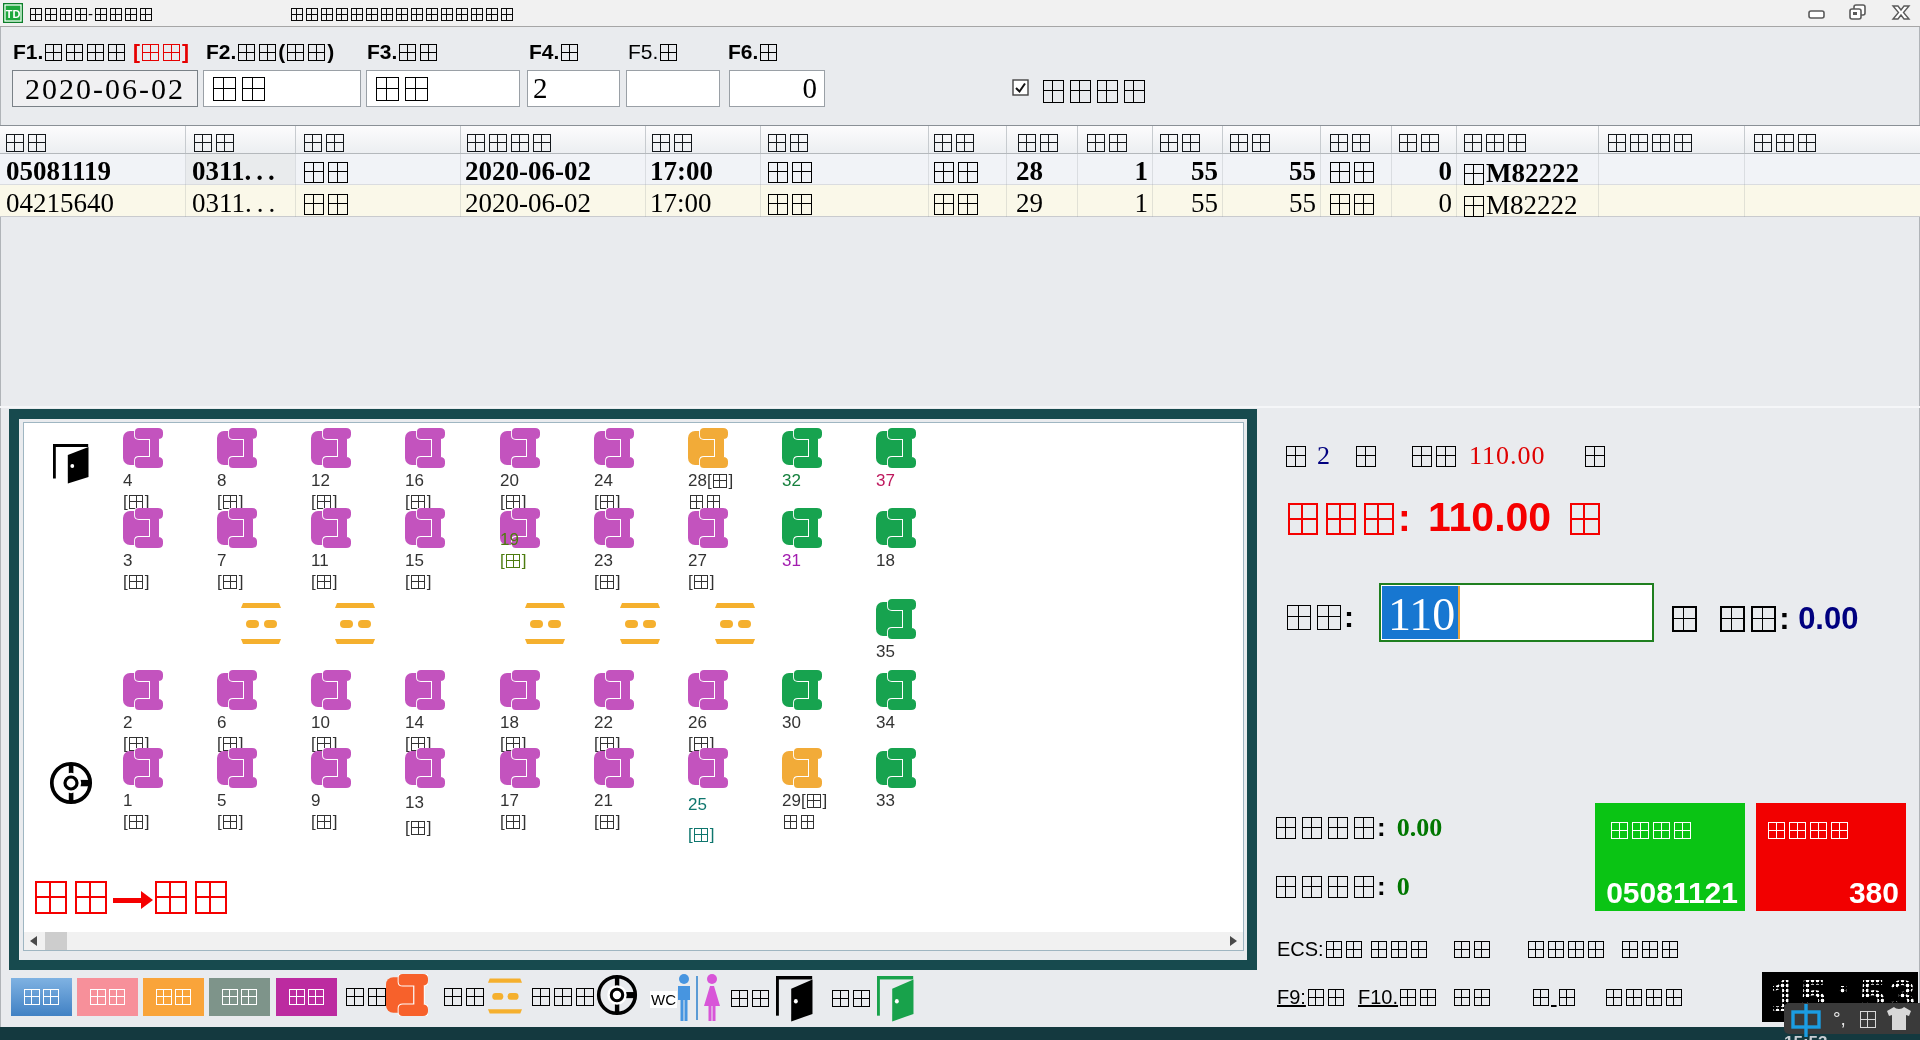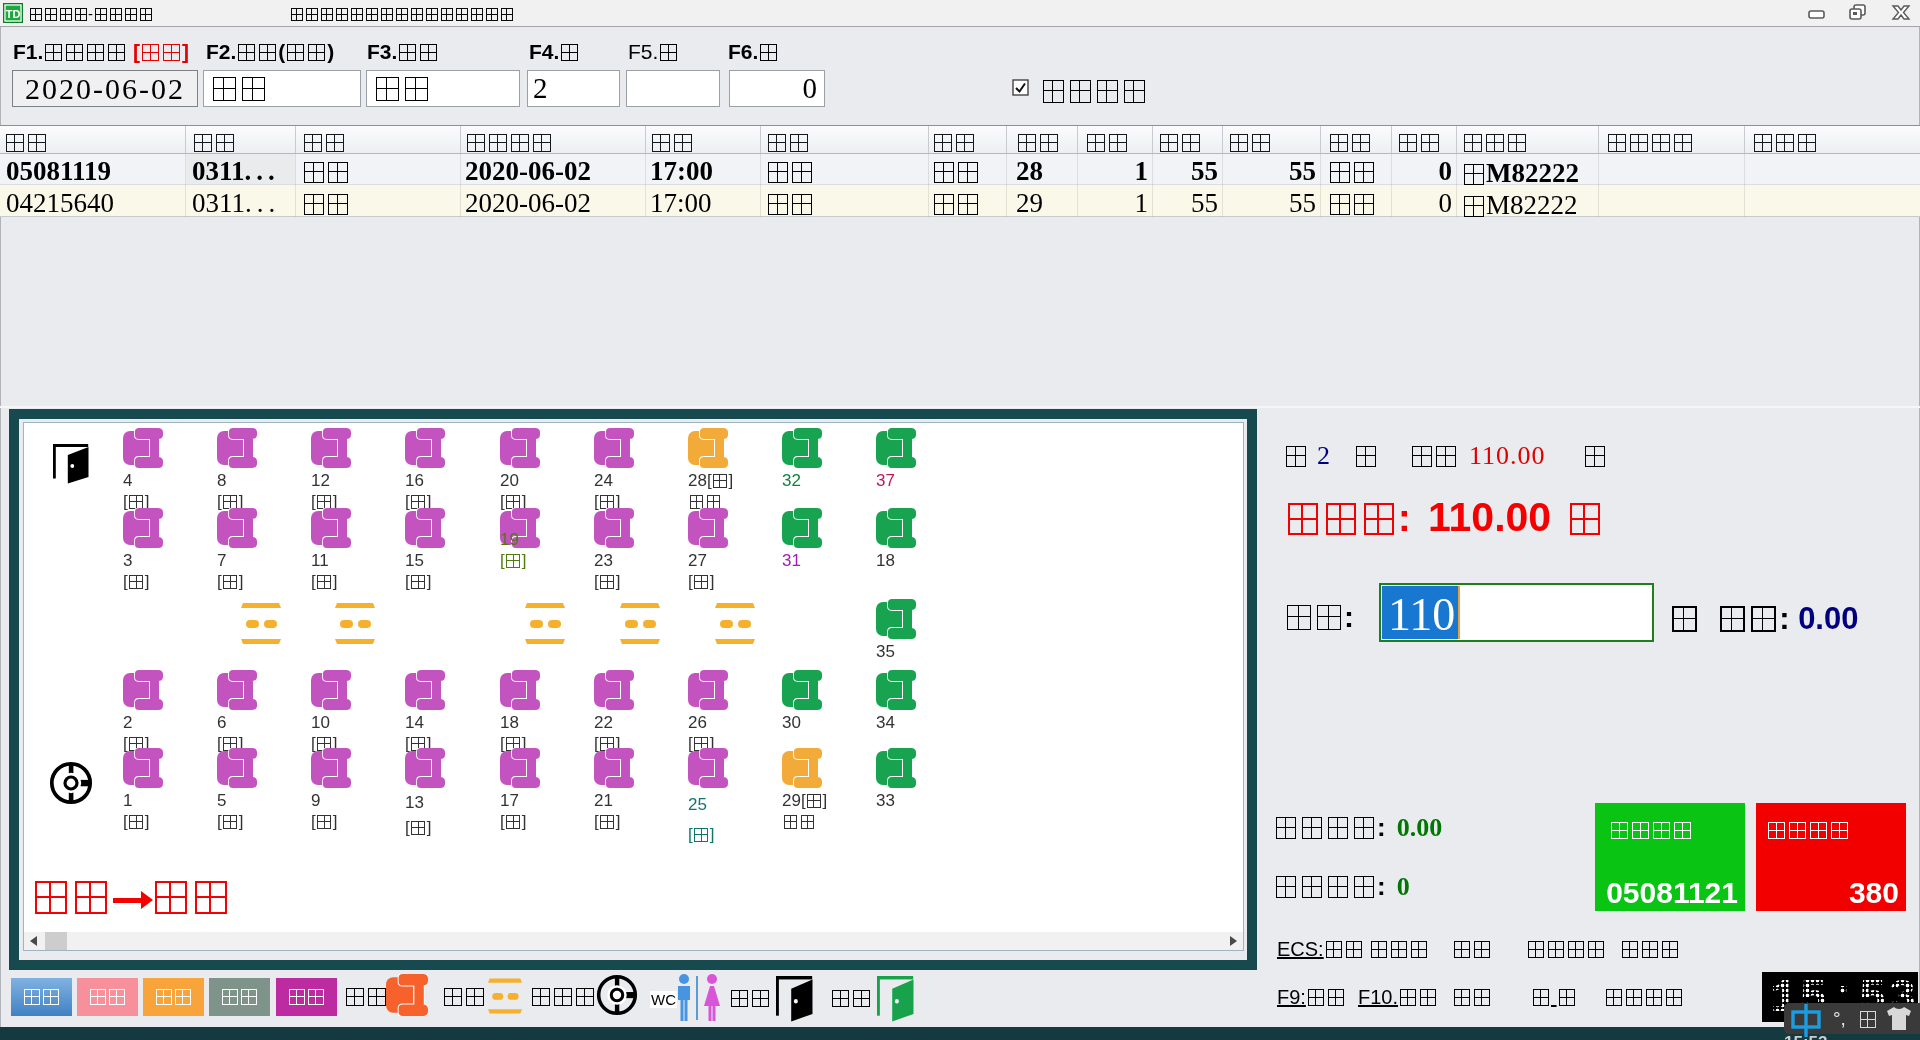--- a/index.html
+++ b/index.html
@@ -378,21 +378,21 @@
 <div class="a ser" style="left:1388px;top:588px;font-size:46px;color:#fff">110</div>
 <div class="a" style="left:1669px;top:601px;font-size:31px;font-weight:bold"><b class="h"></b>&nbsp; <b class="h"></b><b class="h"></b>: <span style="color:#00007F">0.00</span></div>
 <div class="a" style="left:1273px;top:812px;font-size:26px;font-weight:bold"><b class="h"></b><b class="h"></b><b class="h"></b><b class="h"></b><span style="letter-spacing:2px">: </span><span class="ser" style="color:#007700">0.00</span></div>
 <div class="a" style="left:1273px;top:871px;font-size:26px;font-weight:bold"><b class="h"></b><b class="h"></b><b class="h"></b><b class="h"></b><span style="letter-spacing:2px">: </span><span class="ser" style="color:#007700">0</span></div>
 <div class="a" style="left:1595px;top:803px;width:150px;height:108px;background:#0AC414"></div>
 <div class="a" style="left:1609px;top:818px;font-size:21px;font-weight:bold;color:#fff"><b class="h"></b><b class="h"></b><b class="h"></b><b class="h"></b></div>
 <div class="a" style="left:1595px;top:876px;width:143px;text-align:right;font-size:30px;font-weight:bold;color:#fff">05081121</div>
 <div class="a" style="left:1756px;top:803px;width:150px;height:108px;background:#F20000"></div>
 <div class="a" style="left:1766px;top:818px;font-size:21px;font-weight:bold;color:#fff"><b class="h"></b><b class="h"></b><b class="h"></b><b class="h"></b></div>
 <div class="a" style="left:1756px;top:876px;width:143px;text-align:right;font-size:30px;font-weight:bold;color:#fff">380</div>
-<div class="a" style="left:1277px;top:938px;font-size:20px;color:#000;text-decoration:underline">ECS:<b class="h"></b><b class="h"></b></div>
+<div class="a" style="left:1277px;top:938px;font-size:20px;color:#000;">ECS:<b class="h"></b><b class="h"></b></div>
 <div class="a" style="left:1369px;top:938px;font-size:20px;color:#000;text-decoration:underline"><b class="h"></b><b class="h"></b><b class="h"></b></div>
 <div class="a" style="left:1452px;top:938px;font-size:20px;color:#000;text-decoration:underline"><b class="h"></b><b class="h"></b></div>
 <div class="a" style="left:1526px;top:938px;font-size:20px;color:#000;text-decoration:underline"><b class="h"></b><b class="h"></b><b class="h"></b><b class="h"></b></div>
 <div class="a" style="left:1620px;top:938px;font-size:20px;color:#000;text-decoration:underline"><b class="h"></b><b class="h"></b><b class="h"></b></div>
 <div class="a" style="left:1277px;top:986px;font-size:20px;color:#000;text-decoration:underline">F9:<b class="h"></b><b class="h"></b></div>
 <div class="a" style="left:1358px;top:986px;font-size:20px;color:#000;text-decoration:underline">F10.<b class="h"></b><b class="h"></b></div>
 <div class="a" style="left:1452px;top:986px;font-size:20px;color:#000;text-decoration:underline"><b class="h"></b><b class="h"></b></div>
 <div class="a" style="left:1531px;top:986px;font-size:20px;color:#000;text-decoration:underline"><b class="h"></b> <b class="h"></b></div>
 <div class="a" style="left:1604px;top:986px;font-size:20px;color:#000;text-decoration:underline"><b class="h"></b><b class="h"></b><b class="h"></b><b class="h"></b></div>
 <div class="a" style="left:1762px;top:972px;width:156px;height:50px;background:#000"></div>

